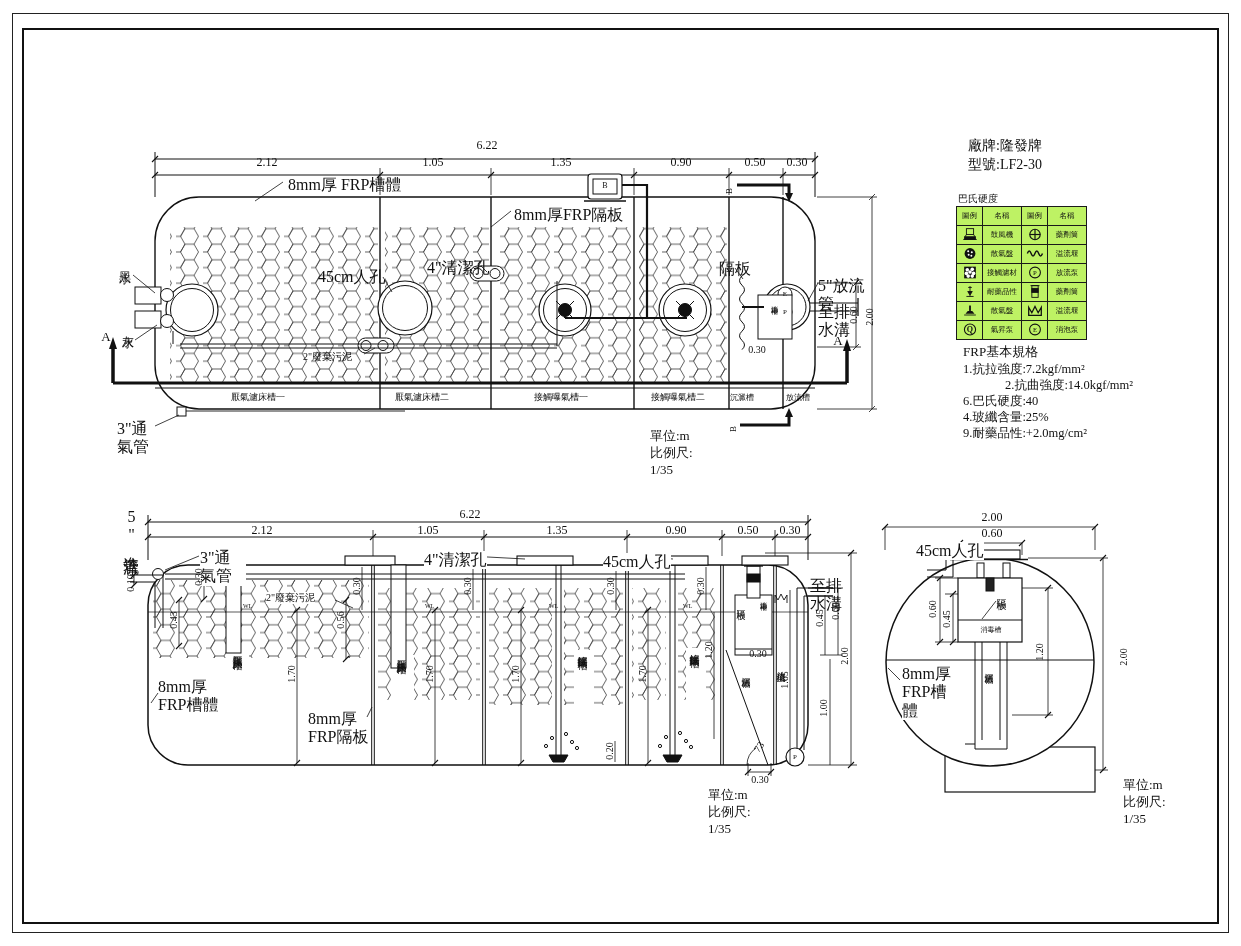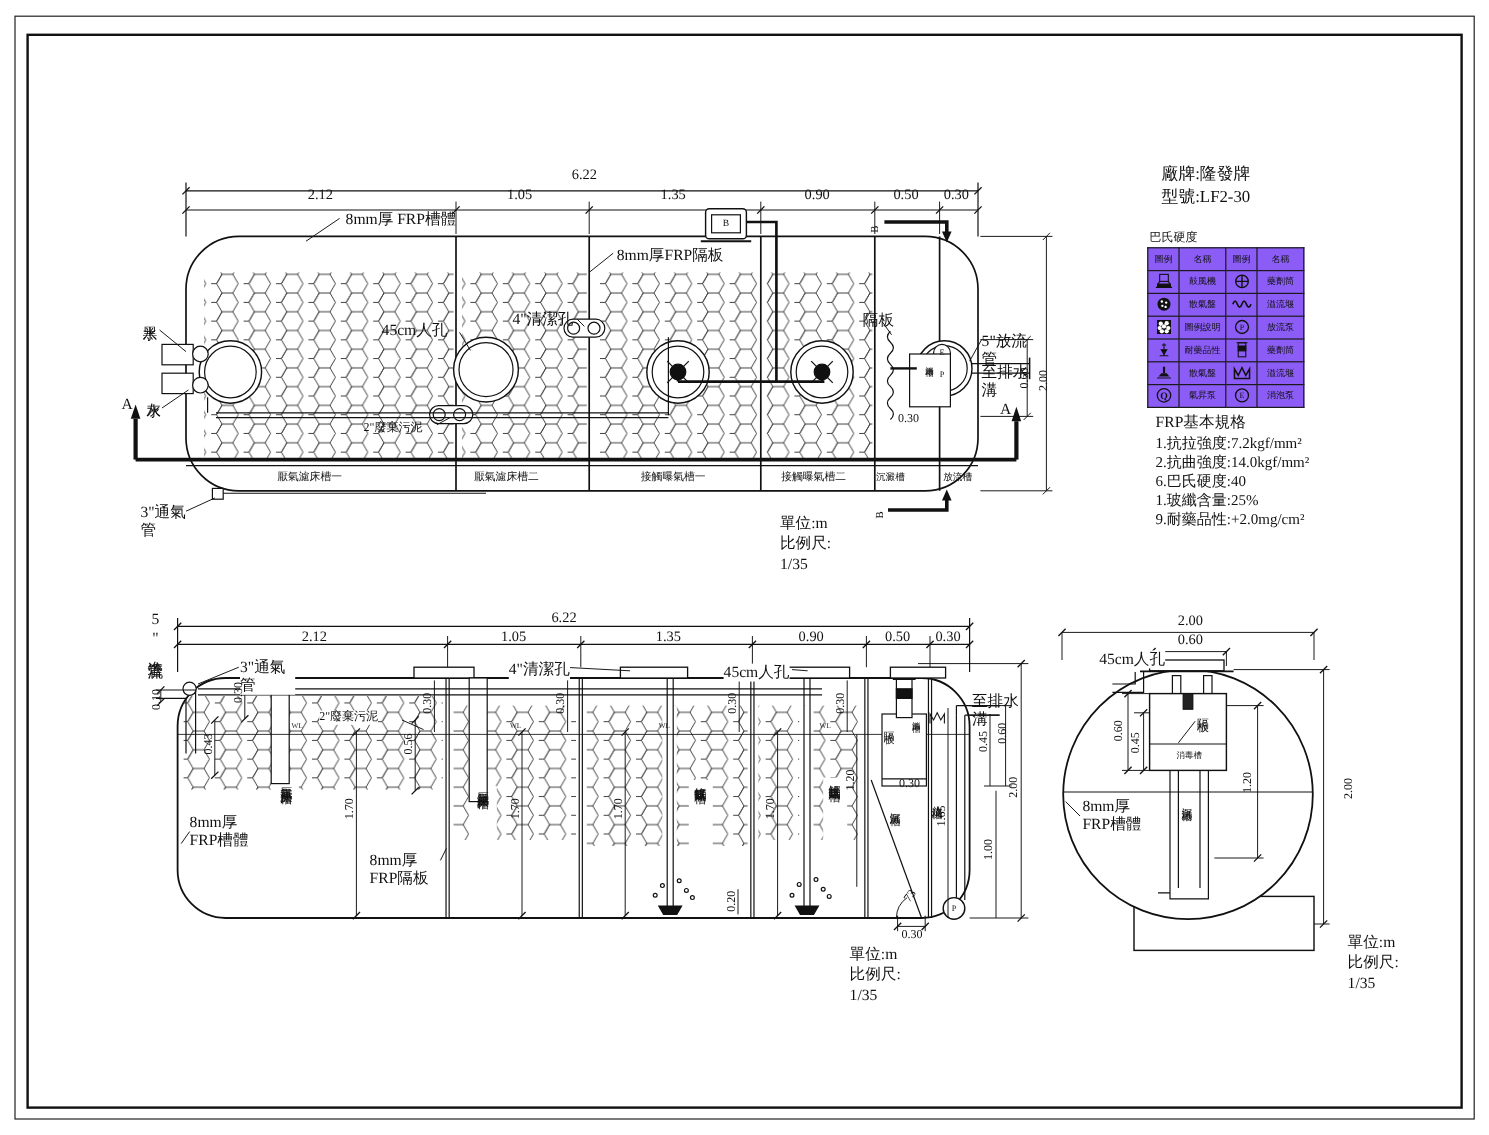--- a/index.html
+++ b/index.html
@@ -9,23 +9,23 @@
 .frame-outer{position:absolute;left:12px;top:13px;width:1217px;height:920px;border:1.5px solid #222}
 .frame-inner{position:absolute;left:22px;top:28px;width:1197px;height:896px;border:2.5px solid #111}
 svg.draw{position:absolute;overflow:visible}
 .t{position:absolute;white-space:nowrap;line-height:1.15;color:#111}
 .ctr{transform:translateX(-50%)}
 .rot{transform:translate(-50%,-50%) rotate(-90deg)}
 .rot55{transform:translate(-50%,-50%) rotate(-55deg)}
 .vt{writing-mode:vertical-rl;text-orientation:upright;letter-spacing:1px;white-space:normal;line-height:1}
 .wrap{white-space:normal}
 .s6{font-size:6px}.s7{font-size:7px}.s8{font-size:8px}.s9{font-size:9px}
-.s10{font-size:10px}.s11{font-size:13px}.s12{font-size:12px}.s13{font-size:13px}.s14{font-size:14px}
+.s10{font-size:10px}.s11{font-size:16px}.s12{font-size:12px}.s13{font-size:13px}.s14{font-size:14px}
 .title{font-size:21px;letter-spacing:3px;border-bottom:4px double #111;padding:0 3px 1px}
-.leg-table{position:absolute;border-collapse:collapse;background:#8b5cf6}
+.leg-table{position:absolute;border-collapse:collapse;background:#bef264}
 .leg-table td{border:1.2px solid #1a1a1a;text-align:center;vertical-align:middle;padding:0;font-size:7.5px}
 .leg-table .icn{width:26px;height:19px}
 .leg-table .nm{width:39px}
 .leg-table tr.hd td{height:13px;font-size:7.5px}
 .leg-table tr{height:19px}
 .frp-title{position:absolute;font-size:13px;width:90px;line-height:1.2}
 .frp-item{position:absolute;font-size:12.5px;white-space:nowrap}
 </style>
 </head>
 <body>
@@ -614,21 +614,21 @@
       <td class="icn"><span><svg width="18" height="15" viewBox="0 0 20 16">
                 <rect x="3.5" y="1.5" width="13" height="13" fill="#111"></rect>
                 <circle cx="7" cy="5" r="2" fill="#fff"></circle>
                 <circle cx="12.5" cy="4.5" r="2" fill="#fff"></circle>
                 <circle cx="6" cy="9" r="2" fill="#fff"></circle>
                 <circle cx="10" cy="7.5" r="2" fill="#fff"></circle>
                 <circle cx="14" cy="9" r="2" fill="#fff"></circle>
                 <circle cx="8" cy="12" r="2" fill="#fff"></circle>
                 <circle cx="12.5" cy="12" r="2" fill="#fff"></circle>
               </svg></span></td>
-      <td class="nm">圖例說明</td>
+      <td class="nm">接觸濾材</td>
       <td class="icn"><span><svg width="18" height="15" viewBox="0 0 20 16" fill="none" stroke="#111" stroke-width="1.2">
                 <circle cx="10" cy="8" r="6"></circle>
                 <text x="10" y="10.8" text-anchor="middle" font-size="7.5" stroke="none" fill="#111">P</text>
               </svg></span></td>
       <td class="nm">放流泵</td>
     </tr>
     <tr>
       <td class="icn"><span><svg width="18" height="15" viewBox="0 0 20 16" fill="none" stroke="#111" stroke-width="1">
                 <line x1="10" y1="2" x2="10" y2="8"></line>
                 <line x1="8" y1="3.5" x2="12" y2="3.5"></line>
@@ -666,17 +666,17 @@
                 <circle cx="10" cy="8" r="6"></circle>
                 <text x="10" y="10.8" text-anchor="middle" font-size="7.5" stroke="none" fill="#111">E</text>
               </svg></span></td>
       <td class="nm">消泡泵</td>
     </tr>
   </tbody>
     </table>
 
   <div class="frp-title" style="left:963px;top:344px">FRP基本規格</div>
   <div class="frp-item" style="left:963px;top:361px">1.抗拉強度:7.2kgf/mm²</div>
-  <div class="frp-item" style="left:963px;top:377px">2.抗曲強度:14.0kgf/mm²</div>
+  <div class="frp-item" style="left:1005px;top:377px">2.抗曲強度:14.0kgf/mm²</div>
   <div class="frp-item" style="left:963px;top:393px">6.巴氏硬度:40</div>
-  <div class="frp-item" style="left:963px;top:409px">1.玻纖含量:25%</div>
+  <div class="frp-item" style="left:963px;top:409px">4.玻纖含量:25%</div>
   <div class="frp-item" style="left:963px;top:425px">9.耐藥品性:+2.0mg/cm²</div>
 </div>
 
 </body></html>

